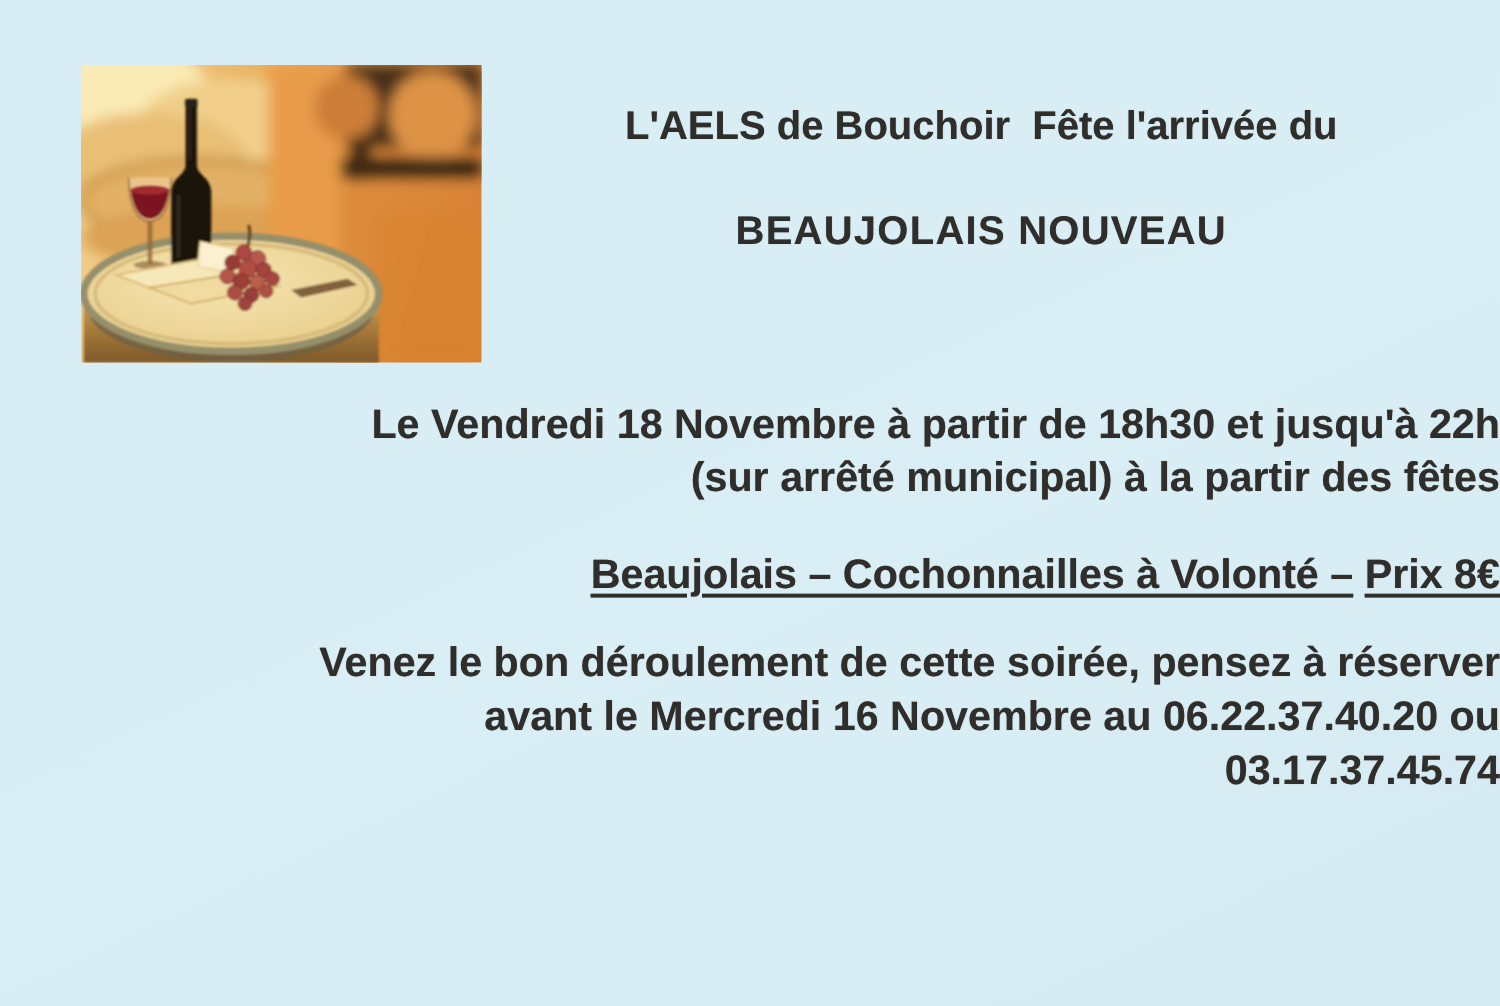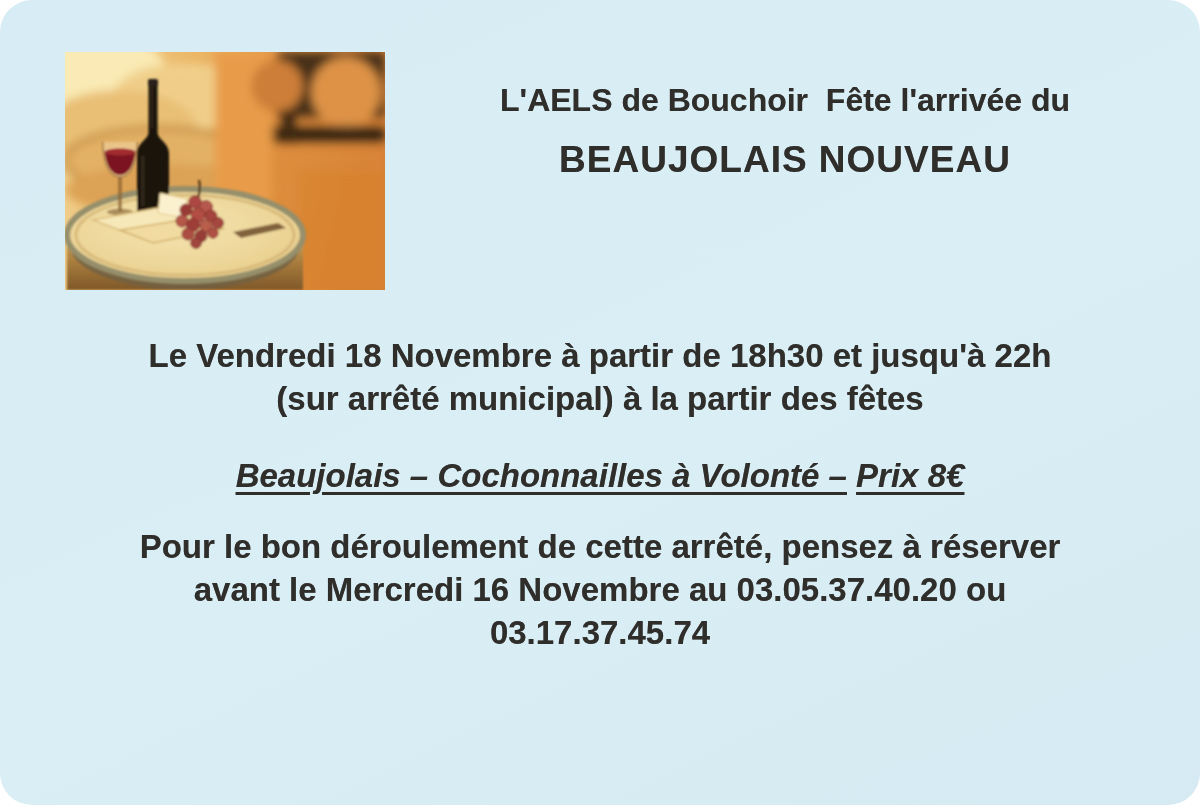--- a/index.html
+++ b/index.html
@@ -11,21 +11,20 @@
   }
   .flyer {
     position: relative;
     width: 1200px;
     height: 805px;
     background: linear-gradient(155deg, #d7ecf4 0%, #daeef5 55%, #d5eaf2 100%);
     font-family: "Liberation Sans", sans-serif;
     font-weight: 700;
     color: #2f2e2b;
     text-shadow: 0 0 0.6px rgba(47, 46, 43, 0.55);
-    border-radius: 32px;
   }
   .photo {
     position: absolute;
     left: 65px;
     top: 52px;
     width: 320px;
     height: 238px;
   }
   .photo svg {
     display: block;
@@ -39,39 +38,39 @@
     top: 80px;
     width: 750px;
     text-align: center;
   }
   .header-line1 {
     font-size: 32px;
     line-height: 40px;
     white-space: pre-wrap;
   }
   .header-line2 {
-    margin-top: 20px;
-    font-size: 37px;
+    margin-top: 44px;
+    font-size: 32px;
     line-height: 40px;
     letter-spacing: 1px;
   }
   .body-block {
     position: absolute;
     left: 0;
-    top: 334px;
+    top: 317px;
     width: 1200px;
-    text-align: center;
+    text-align: right;
     font-size: 33px;
     line-height: 43px;
   }
   .para { margin: 0; }
   .para-invite { margin-top: 34px; }
   .para-reserve { margin-top: 28px; }
   .line { display: block; }
-  .italic { font-style: italic; }
+  .italic { }
   .u {
     text-decoration: underline;
     text-decoration-thickness: 3px;
     text-underline-offset: 5px;
   }
 </style>
 </head>
 <body>
 
 <div class="flyer">
@@ -187,19 +186,19 @@
     <p class="para para-schedule">
       <span class="line">Le Vendredi 18 Novembre à partir de 18h30 et jusqu'à 22h</span>
       <span class="line">(sur arrêté municipal) à la partir des fêtes</span>
     </p>
 
     <p class="para para-invite">
       <span class="line italic"><span class="u">Beaujolais – Cochonnailles à Volonté –</span><span> </span><span class="u">Prix 8€</span></span>
     </p>
 
     <p class="para para-reserve">
-      <span class="line">Pour le bon déroulement de cette arrêté, pensez à réserver</span>
-      <span class="line">avant le Mercredi 16 Novembre au 03.05.37.40.20 ou</span>
+      <span class="line">Venez le bon déroulement de cette soirée, pensez à réserver</span>
+      <span class="line">avant le Mercredi 16 Novembre au 06.22.37.40.20 ou</span>
       <span class="line">03.17.37.45.74</span>
     </p>
 
   </div>
 </div>
 
 </body></html>

